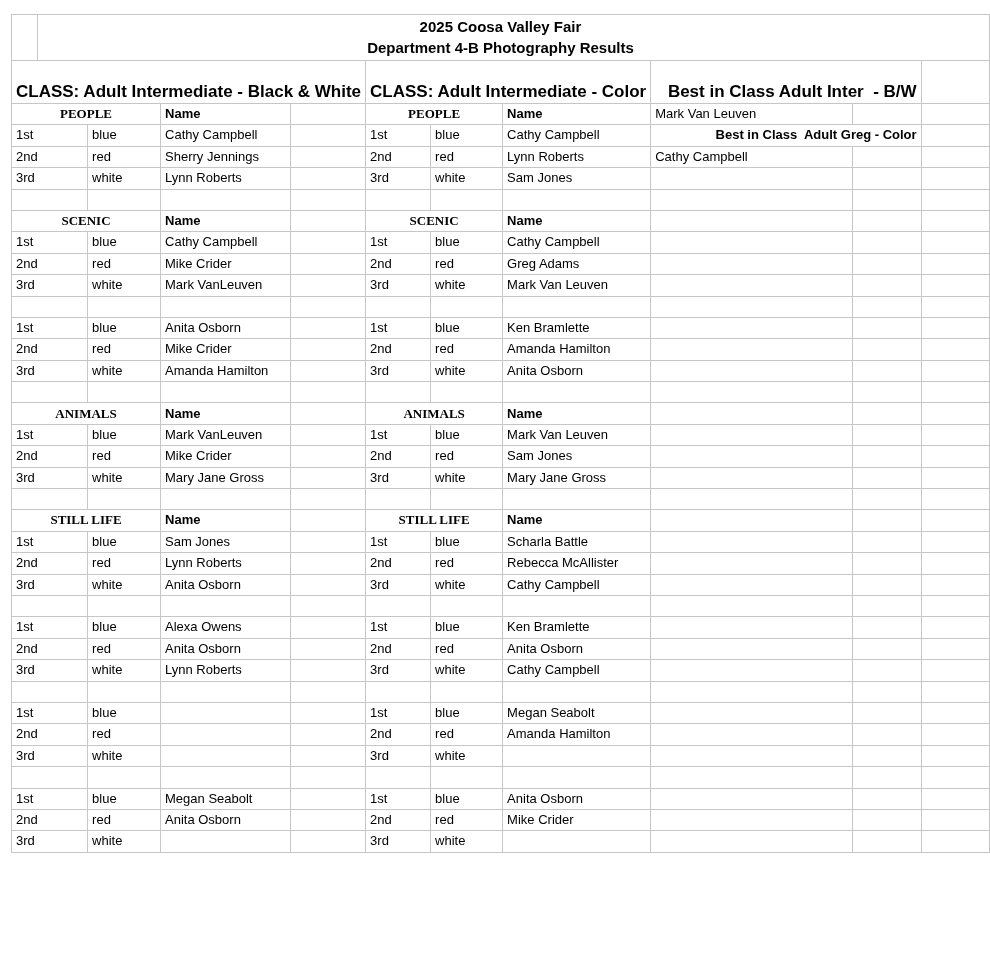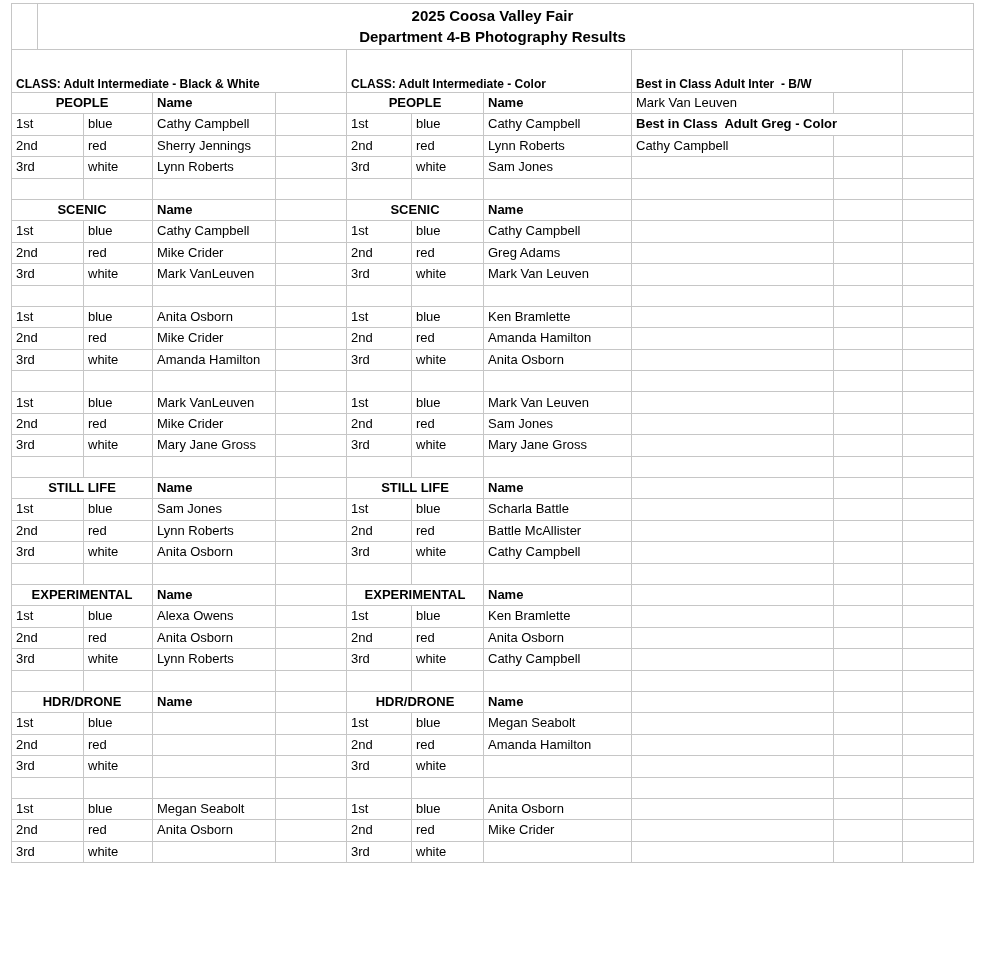--- a/index.html
+++ b/index.html
@@ -1,37 +1,37 @@
 <!DOCTYPE html>
 <html><head>
 <meta charset="utf-8">
 <style>
   html,body{margin:0;padding:0;}
   body{
     width:990px;height:958px;background:#ffffff;position:relative;
     font-family:"Liberation Sans",sans-serif;color:#000;
     -webkit-font-smoothing:antialiased;
   }
-  .sheet{position:absolute;left:11px;top:3px;}
+  .sheet{position:absolute;left:11px;top:14px;}
   table{border-collapse:collapse;table-layout:fixed;}
   td{
     border:1px solid #c6c6c6;
     font-size:13px;line-height:1.1;
     padding:0 4px;overflow:hidden;white-space:nowrap;
     vertical-align:middle;
   }
   tr{height:21.4px;}
   tr.r-title{height:45px;}
   tr.r-title td{padding:1px 0 2px 0;}
   .title-line{text-align:center;font-weight:bold;font-size:15px;line-height:21px;}
   tr.r-class{height:43px;}
-  tr.r-class td{vertical-align:bottom;padding-bottom:1px;font-size:12px;}
+  tr.r-class td{vertical-align:bottom;padding-bottom:1px;font-size:17px;}
   .b{font-weight:bold;}
-  .ctr{text-align:center;}
-  .pre{white-space:pre;}
+  .ctr{text-align:center;font-family:Liberation Serif, serif;}
+  .pre{white-space:pre;text-align:right;}
   
   .title-divider{position:absolute;left:26px;top:1px;width:1px;height:45px;background:#c6c6c6;}
 </style>
 </head>
 <body>
 
 <div class="sheet">
   <table>
     <colgroup>
       <col style="width:72px">
@@ -216,20 +216,30 @@
           <td></td>
           <td></td>
           <td></td>
           <td></td>
           <td></td>
           <td></td>
           <td></td>
           <td></td>
         </tr>
         <tr>
+          <td class="b ctr" colspan="2">ANIMALS</td>
+          <td class="b">Name</td>
+          <td></td>
+          <td class="b ctr" colspan="2">ANIMALS</td>
+          <td class="b">Name</td>
+          <td></td>
+          <td></td>
+          <td></td>
+        </tr>
+        <tr>
           <td>1st</td>
           <td>blue</td>
           <td>Mark VanLeuven</td>
           <td></td>
           <td>1st</td>
           <td>blue</td>
           <td>Mark Van Leuven</td>
           <td></td>
           <td></td>
           <td></td>
@@ -292,55 +302,45 @@
           <td></td>
           <td></td>
         </tr>
         <tr>
           <td>2nd</td>
           <td>red</td>
           <td>Lynn Roberts</td>
           <td></td>
           <td>2nd</td>
           <td>red</td>
-          <td>Battle McAllister</td>
-          <td></td>
-          <td></td>
-          <td></td>
-        </tr>
-        <tr>
-          <td>3rd</td>
-          <td>white</td>
-          <td>Anita Osborn</td>
-          <td></td>
-          <td>3rd</td>
-          <td>white</td>
-          <td>Cathy Campbell</td>
-          <td></td>
-          <td></td>
-          <td></td>
-        </tr>
-        <tr>
-          <td></td>
-          <td></td>
-          <td></td>
-          <td></td>
-          <td></td>
-          <td></td>
-          <td></td>
-          <td></td>
-          <td></td>
-          <td></td>
-        </tr>
-        <tr>
-          <td class="b ctr" colspan="2">EXPERIMENTAL</td>
-          <td class="b">Name</td>
-          <td></td>
-          <td class="b ctr" colspan="2">EXPERIMENTAL</td>
-          <td class="b">Name</td>
+          <td>Rebecca McAllister</td>
+          <td></td>
+          <td></td>
+          <td></td>
+        </tr>
+        <tr>
+          <td>3rd</td>
+          <td>white</td>
+          <td>Anita Osborn</td>
+          <td></td>
+          <td>3rd</td>
+          <td>white</td>
+          <td>Cathy Campbell</td>
+          <td></td>
+          <td></td>
+          <td></td>
+        </tr>
+        <tr>
+          <td></td>
+          <td></td>
+          <td></td>
+          <td></td>
+          <td></td>
+          <td></td>
+          <td></td>
           <td></td>
           <td></td>
           <td></td>
         </tr>
         <tr>
           <td>1st</td>
           <td>blue</td>
           <td>Alexa Owens</td>
           <td></td>
           <td>1st</td>
@@ -375,30 +375,20 @@
           <td></td>
         </tr>
         <tr>
           <td></td>
           <td></td>
           <td></td>
           <td></td>
           <td></td>
           <td></td>
           <td></td>
-          <td></td>
-          <td></td>
-          <td></td>
-        </tr>
-        <tr>
-          <td class="b ctr" colspan="2">HDR/DRONE</td>
-          <td class="b">Name</td>
-          <td></td>
-          <td class="b ctr" colspan="2">HDR/DRONE</td>
-          <td class="b">Name</td>
           <td></td>
           <td></td>
           <td></td>
         </tr>
         <tr>
           <td>1st</td>
           <td>blue</td>
           <td></td>
           <td></td>
           <td>1st</td>

